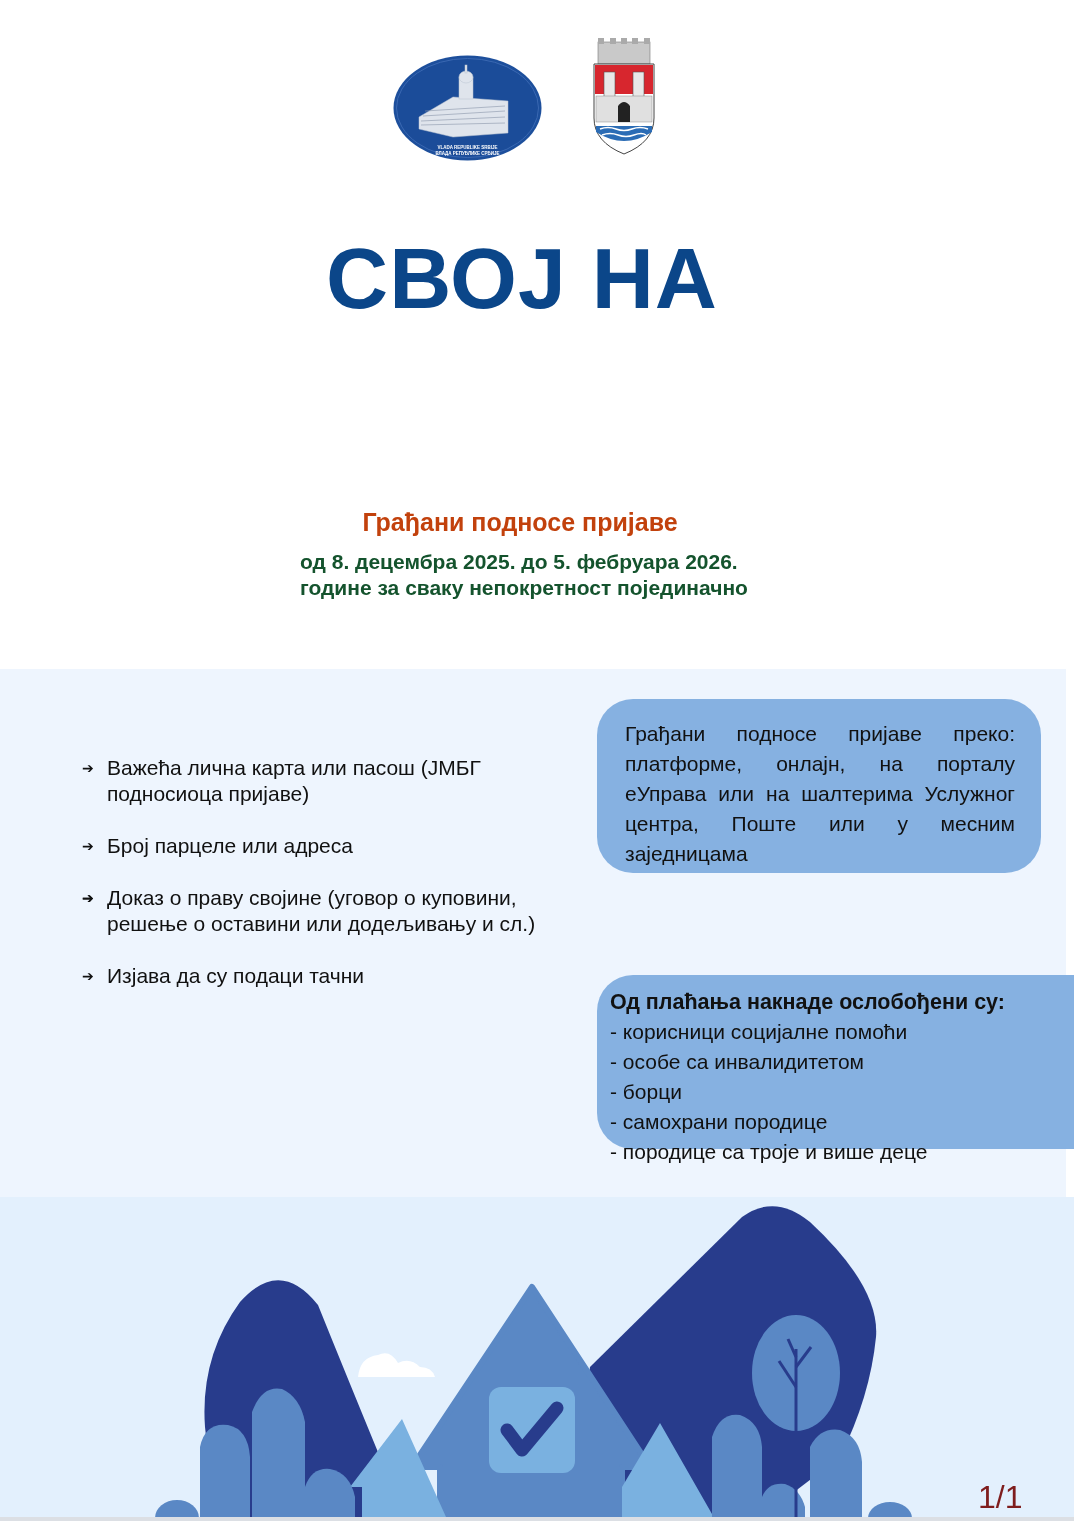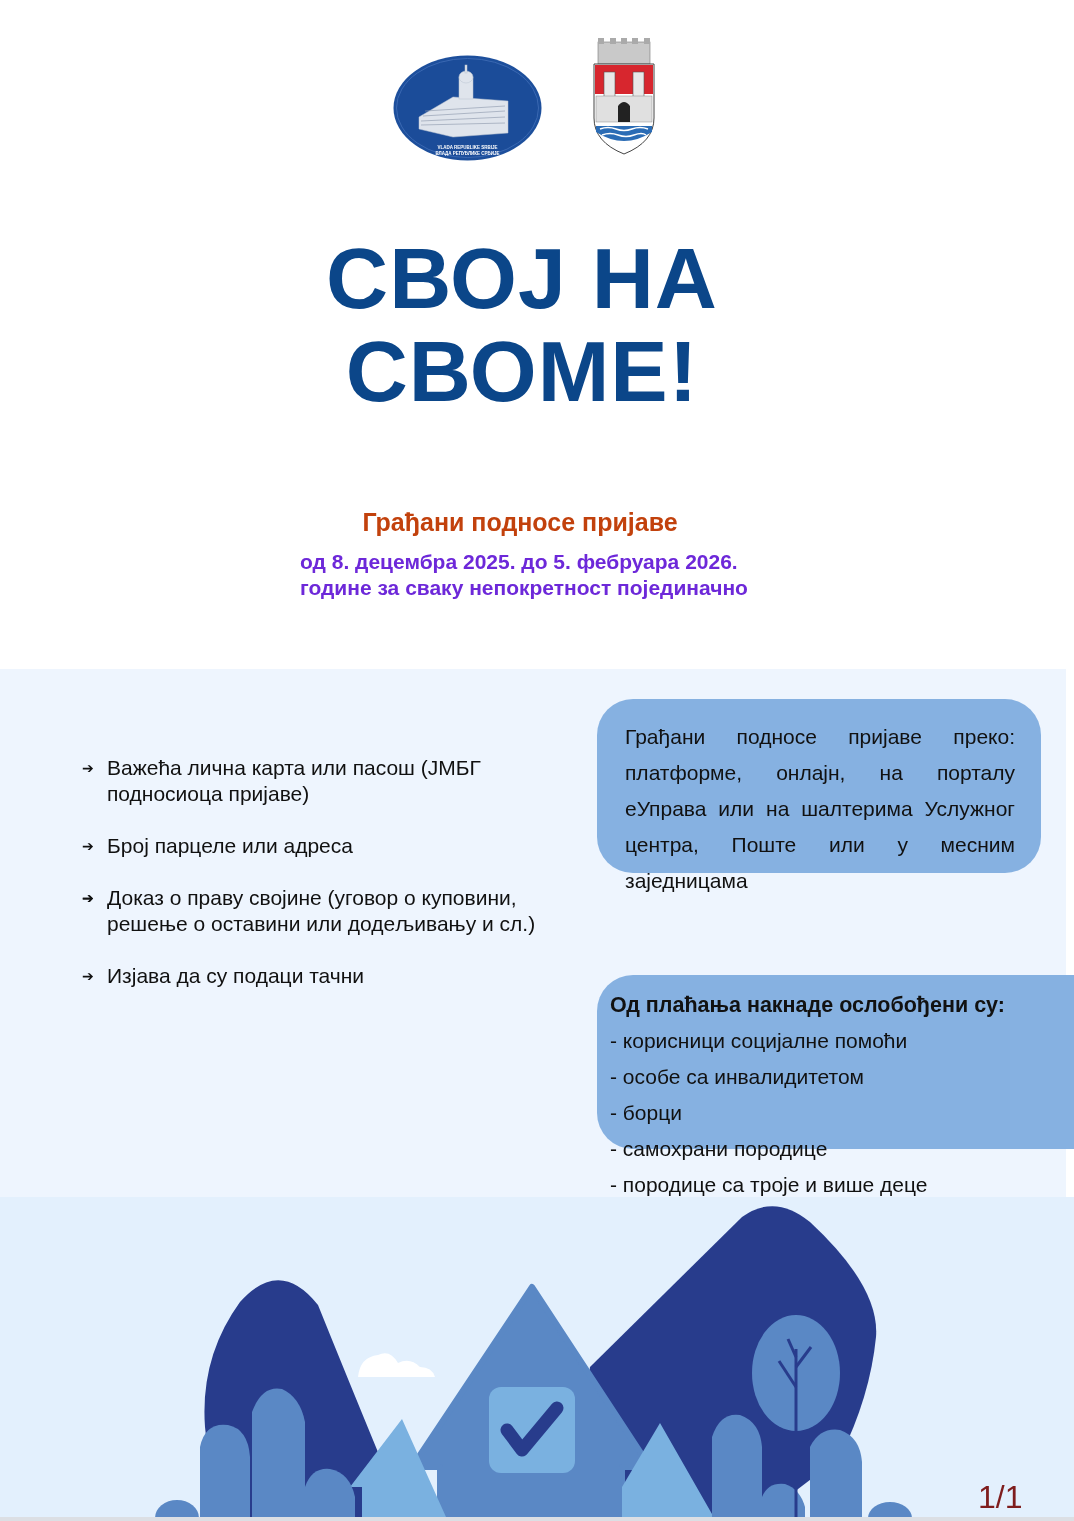--- a/index.html
+++ b/index.html
@@ -16,21 +16,21 @@
       position: absolute; top: 232px; left: 0; width: 1044px;
       text-align: center; color: #0b4689; font-weight: bold;
       font-size: 86px; line-height: 93px; letter-spacing: 1px;
     }
     .subtitle {
       position: absolute; top: 508px; left: 0; width: 1040px;
       text-align: center; color: #c2410c; font-weight: bold; font-size: 25px;
     }
     .dates {
       position: absolute; top: 549px; left: 300px; width: 520px;
-      color: #6d28d9; font-weight: bold; font-size: 21px; line-height: 26px;
+      color: #14532d; font-weight: bold; font-size: 21px; line-height: 26px;
     }
     .dates div:first-child { padding-left: 0; }
     .dates div:last-child { padding-left: 0; }
 
     .panel {
       position: absolute; top: 669px; left: 0; width: 1066px; height: 528px;
       background: #eef5fe;
     }
     .req-title {
       position: absolute; left: 80px; top: 29px; font-size: 26px; font-weight: bold; color: #111;
@@ -38,21 +38,21 @@
     .req-list { position: absolute; left: 80px; top: 86px; width: 490px; margin: 0; padding: 0; list-style: none; }
     .req-list li {
       position: relative; padding-left: 27px; font-size: 21px; line-height: 26px; color: #111;
       margin-bottom: 26px;
     }
     .req-list li .arrow {
       position: absolute; left: 2px; top: 0px; font-size: 14px; color: #111;
     }
     .box {
       position: absolute; background: #86b1e1; border-radius: 36px; color: #111;
-      font-size: 21px; line-height: 36px;
+      font-size: 21px; line-height: 30px;
     }
     .box-channels { left: 597px; top: 30px; width: 444px; height: 174px; }
     .box-channels p { margin: 0; position: absolute; left: 28px; top: 20px; width: 390px; text-align: justify; text-align-last: left; }
     .box-exempt { left: 597px; top: 306px; width: 516px; height: 174px; }
     .box-exempt .inner { position: absolute; left: 13px; top: 12px; width: 425px; }
     .box-exempt .hd { font-weight: bold; font-size: 21.5px; }
 
     .illus { position: absolute; top: 1197px; left: 0; width: 1074px; height: 321px; background: #e3f0fd; }
     .bottom-line { position: absolute; top: 1517px; left: 0; width: 1074px; height: 4px; background: #dcdfe4; }
     .page-num {
@@ -98,21 +98,20 @@
     <rect x="4" y="58" width="56" height="26" fill="#e0e0e0" stroke="#777" stroke-width="0.4"></rect>
     <path d="M26,84 L26,68 Q32,60 38,68 L38,84 Z" fill="#222"></path>
     <path d="M4,88 L60,88 L60,94 Q32,112 4,94 Z" fill="#2b6cb5"></path>
     <path d="M8,91 Q16,88 24,91 T40,91 T56,91" stroke="#ffffff" stroke-width="1.5" fill="none"></path>
     <path d="M10,97 Q18,94 26,97 T42,97 T54,97" stroke="#ffffff" stroke-width="1.5" fill="none"></path>
   </svg>
 </div>
 
 <div class="main-title">
   <div>СВОЈ НА</div>
-  <div>СВОМЕ!</div>
 </div>
 
 <div class="subtitle">Грађани подносе пријаве</div>
 
 <div class="dates">
   <div>од 8. децембра 2025. до 5. фебруара 2026.</div>
   <div>године за сваку непокретност појединачно</div>
 </div>
 
 <div class="panel">

